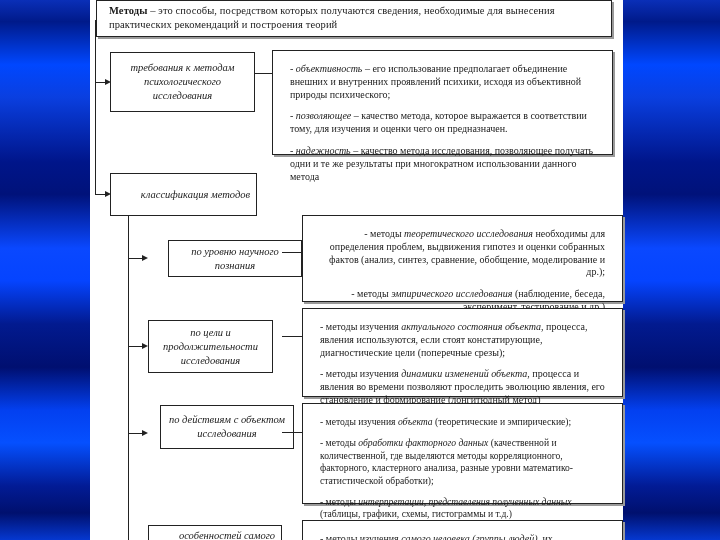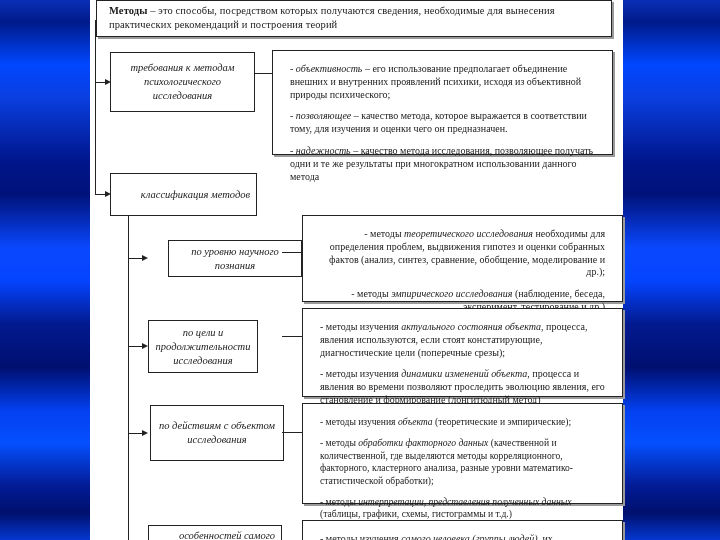--- a/index.html
+++ b/index.html
@@ -77,32 +77,32 @@
     <span>по уровню научного познания</span>
   </div>
   <div class="hline" style="left:192px; top:252px; width:20px;"></div>
   <div class="box shadow desc" style="left:212px; top:215px; width:321px; height:87px;text-align:right;">
     <p><span>- методы </span><i>теоретического исследования</i><span> необходимы для определения проблем, выдвижения гипотез и оценки собранных фактов (анализ, синтез, сравнение, обобщение, моделирование и др.);</span></p>
     <p><span>- методы </span><i>эмпирического исследования</i><span> (наблюдение, беседа, эксперимент, тестирование и др.)</span></p>
   </div>
 
   <div class="hline" style="left:38px; top:346px; width:14px;"></div>
   <div class="arrow" style="left:52px; top:343px;"></div>
-  <div class="box cat" style="left:58px; top:320px; width:110px; height:53px;">
+  <div class="box cat" style="left:58px; top:320px; width:125px; height:53px;">
     <span>по цели и продолжительности исследования</span>
   </div>
   <div class="hline" style="left:192px; top:336px; width:20px;"></div>
   <div class="box shadow desc" style="left:212px; top:308px; width:321px; height:89px;padding-left:8px;">
     <p><span>- методы изучения </span><i>актуального состояния объекта</i><span>, процесса, явления используются, если стоят констатирующие, диагностические цели (поперечные срезы);</span></p>
     <p><span>- методы изучения </span><i>динамики изменений объекта</i><span>, процесса и явления во времени позволяют проследить эволюцию явления, его становление и формирование (лонгитюдный метод)</span></p>
   </div>
 
   <div class="hline" style="left:38px; top:433px; width:14px;"></div>
   <div class="arrow" style="left:52px; top:430px;"></div>
-  <div class="box cat" style="left:60px; top:405px; width:134px; height:56px;">
+  <div class="box cat" style="left:70px; top:405px; width:134px; height:44px;">
     <span>по действиям с объектом исследования</span>
   </div>
   <div class="hline" style="left:192px; top:432px; width:20px;"></div>
   <div class="box shadow desc" style="left:212px; top:403px; width:321px; height:101px; font-size:9.6px; line-height:12.4px;">
     <p><span>- методы изучения </span><i>объекта</i><span> (теоретические и эмпирические);</span></p>
     <p><span>- методы </span><i>обработки факторного данных</i><span> (качественной и количественной, где выделяются методы корреляционного, факторного, кластерного анализа, разные уровни математико-статистической обработки);</span></p>
     <p><span>- методы </span><i>интерпретации, представления полученных данных</i><span> (таблицы, графики, схемы, гистограммы и т.д.)</span></p>
   </div>
 
   <div class="box cat" style="left:58px; top:525px; width:134px; height:40px; justify-content:flex-start; padding-top:3px;">

